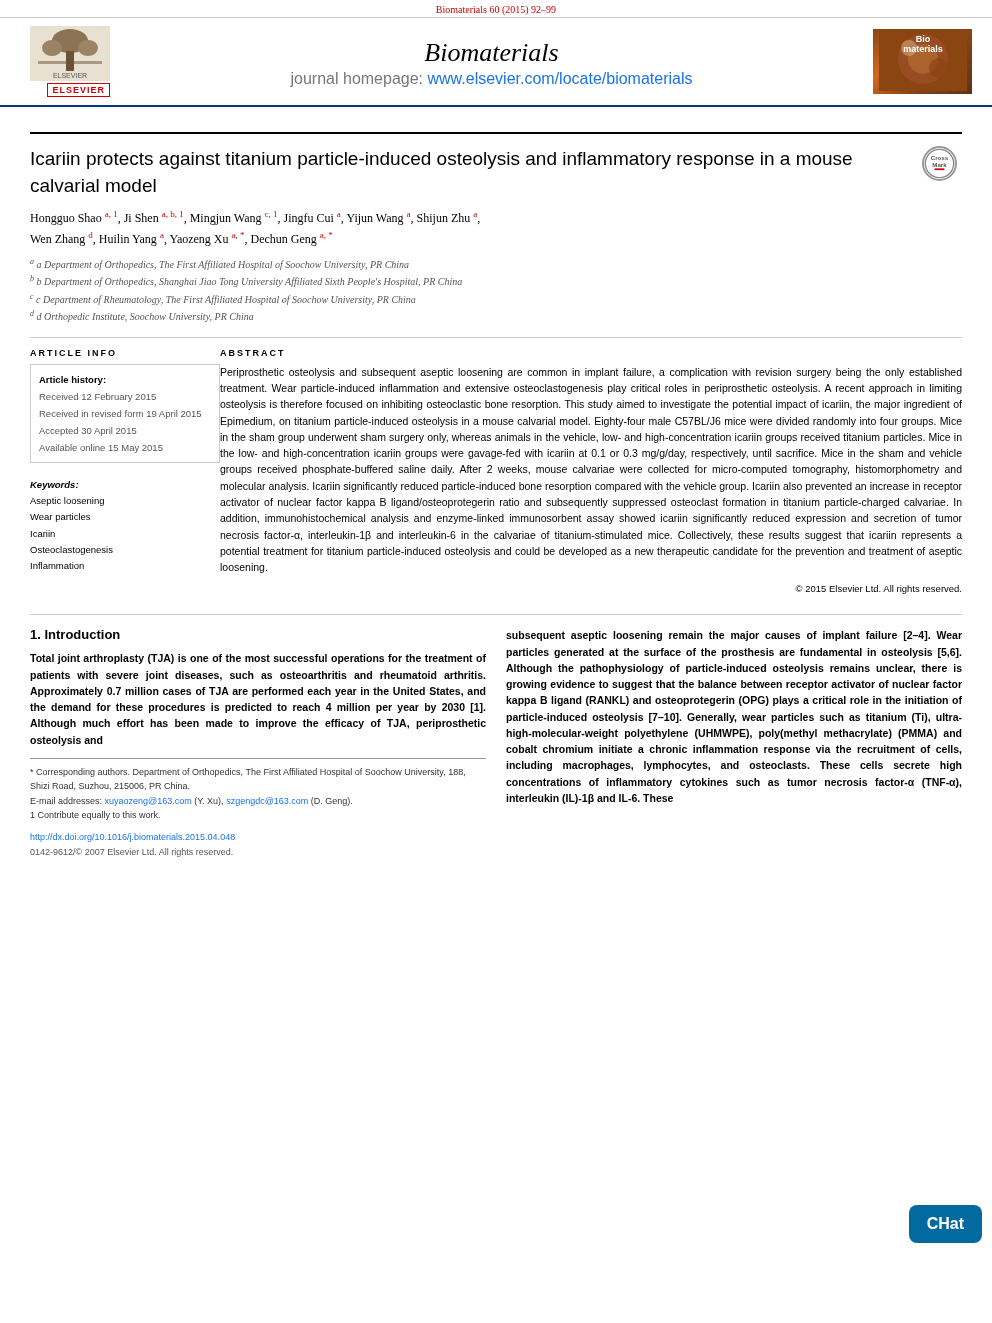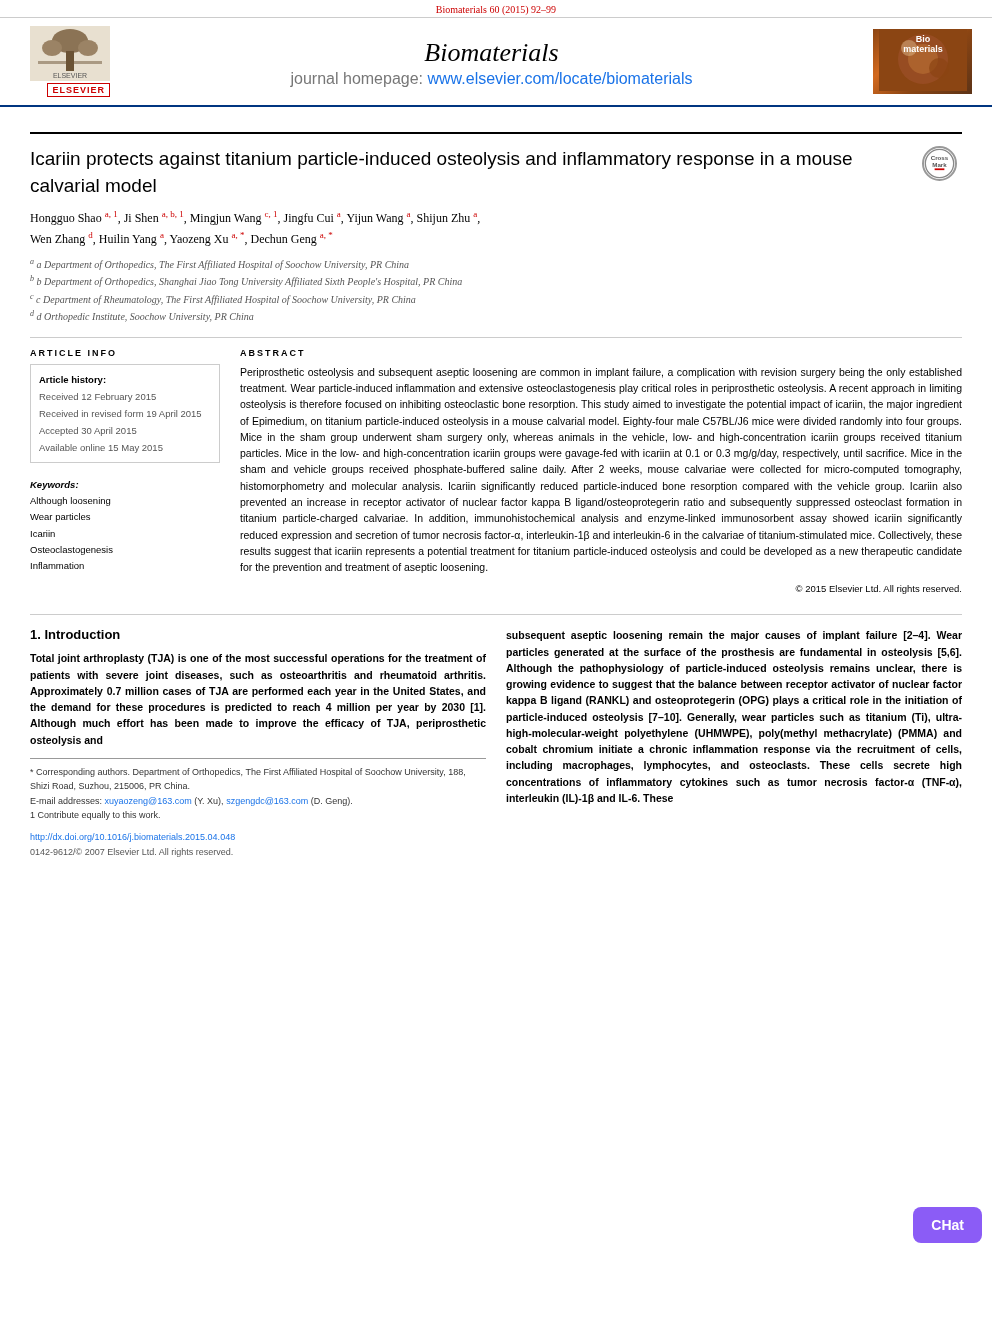--- a/index.html
+++ b/index.html
@@ -146,21 +146,20 @@
       color: #555;
       margin: 4px 0 10px 0;
       line-height: 1.6;
       font-style: italic;
     }
     .affiliations sup { font-size: 8px; }
 
     
     .two-col {
       display: flex;
-      gap: 20px;
       margin-top: 12px;
       border-top: 1px solid #ccc;
       padding-top: 10px;
     }
     .left-col {
       width: 190px;
       min-width: 190px;
     }
     .right-col {
       flex: 1;
@@ -285,25 +284,25 @@
       line-height: 1.6;
       font-family: Arial, sans-serif;
     }
     .footer-link-text a { color: #1a73e8; text-decoration: none; }
 
     
     .chat-area {
       position: fixed;
       right: 10px;
       bottom: 80px;
-      background: #8b5cf6;
+      background: #0369a1;
       color: #fff;
       border-radius: 8px;
       padding: 10px 18px;
-      font-size: 14px;
+      font-size: 16px;
       font-family: Arial, sans-serif;
       font-weight: bold;
       cursor: pointer;
     }
   </style>
 </head>
 <body>
 
 <div class="top-bar">
   <span>Biomaterials 60 (2015) 92–99</span>
@@ -392,21 +391,21 @@
           <span>Received 12 February 2015</span><br>
           <span>Received in revised form 19 April 2015</span><br>
           <span>Accepted 30 April 2015</span><br>
           <span>Available online 15 May 2015</span>
         </div>
       </div>
 
       <div class="keywords-section">
         <div class="keyword-title">Keywords:</div>
         <div class="keyword-list">
-          <span>Although loosening</span><br>
+          <span>Aseptic loosening</span><br>
           <span>Wear particles</span><br>
           <span>Icariin</span><br>
           <span>Osteoclastogenesis</span><br>
           <span>Inflammation</span>
         </div>
       </div>
     </div>
 
     <div class="right-col">
       <div class="abstract-header">ABSTRACT</div>

